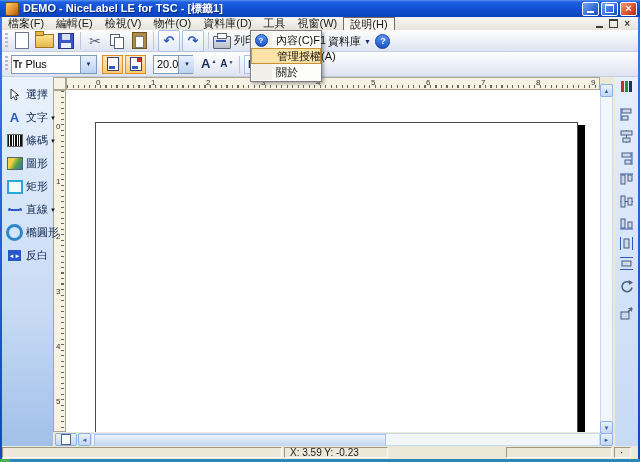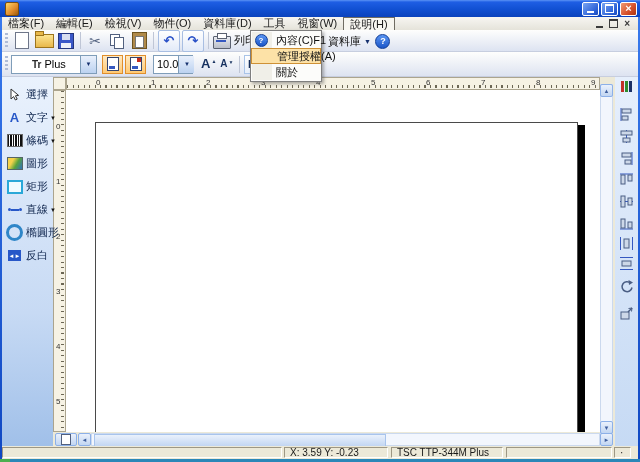--- a/index.html
+++ b/index.html
@@ -73,21 +73,21 @@
     color:#fff;font-weight:bold;font-size:9px;display:flex;align-items:center;justify-content:center;border:1px solid #0F3C96}
   .drop-arrow{font-size:7px;color:#15306E;margin-left:3px}
   .lbl-cjk{margin-left:3px;color:#111}
   #dbgroup{position:absolute;left:322px;top:1px;height:20px;display:flex;align-items:center}
   
   .combo{height:19px;background:#fff;border:1px solid #7F9DB9;display:flex;align-items:center;box-sizing:border-box;flex:none}
   .combo .val{padding-left:3px;white-space:nowrap}
   .combo .drop{width:15px;height:100%;margin-left:auto;background:linear-gradient(#E9F0FC,#BCD2F0);
     border-left:1px solid #7F9DB9;display:flex;align-items:center;justify-content:center;flex:none}
   .combo .drop .drop-arrow{margin:0;font-size:6px}
-  .tr-glyph{font-weight:bold;color:#2A2A2A;font-size:10px;padding-left:20px}
+  .tr-glyph{font-weight:bold;color:#2A2A2A;font-size:10px;padding-left:1px}
   .toggle{width:21px;height:19px;border:1px solid #E08E2C;background:linear-gradient(#FFE9C2,#FFC972);
     display:flex;align-items:center;justify-content:center;margin:0 1px;box-sizing:border-box;flex:none}
   .t-page{position:relative;width:10px;height:12px;background:#fff;border:1px solid #34446E}
   .t-page::after{content:"";position:absolute;left:1px;bottom:1px;width:6px;height:3px;background:#3558C0}
   .t-page.alt::before{content:"";position:absolute;right:0;top:0;width:4px;height:4px;background:#C42B1C}
   .fbtn{display:flex;align-items:flex-start;margin:0 2px;flex:none}
   .fbtn .A{font-weight:bold;color:#16305E;font-size:13px;line-height:14px}
   .fbtn.small .A{font-size:10px;line-height:12px}
   .fbtn .caret{font-size:5px;color:#16305E;margin-left:1px;margin-top:1px}
   .fmt{width:17px;height:19px;border:1px solid #A9C4E8;background:linear-gradient(#fff,#E6EEFA);
@@ -158,20 +158,21 @@
     box-sizing:border-box;font-size:10px;color:#1A1A1A;display:flex;align-items:center;padding-left:5px;white-space:nowrap}
 </style>
 </head>
 <body>
 
 <div class="edge l"></div>
 <div class="edge r"></div>
 
 <div id="titlebar">
   <span class="appicon"></span>
+  <span class="ttl">DEMO - NiceLabel LE for TSC - [標籤1]</span>
   <span class="tbtns">
     <span class="tbtn b-min">
         <span class="g-min"></span>
       </span>
     <span class="tbtn b-res">
         <span class="g-res"></span>
       </span>
     <span class="tbtn b-close">
         <span class="g-close">×</span>
       </span>
@@ -255,21 +256,21 @@
   </span>
   <span style="width:4px"></span>
   <span class="toggle">
       <span class="t-page"></span>
     </span>
   <span class="toggle">
       <span class="t-page alt"></span>
     </span>
   <span style="width:6px"></span>
   <span class="combo" style="width:40px">
-    <span class="val">10.0</span>
+    <span class="val">20.0</span>
     <span class="drop">
         <span class="drop-arrow">▼</span>
       </span>
   </span>
   <span style="width:6px"></span>
   <span class="fbtn">
     <span class="A">A</span>
     <span class="caret">▲</span>
   </span>
   <span class="fbtn small">
@@ -483,20 +484,19 @@
       <rect x="2" y="6" width="8" height="7" fill="#CDD8E8" stroke="#4A5E84"></rect>
         <line x1="13" y1="2" x2="9" y2="6" stroke="#4A5E84" stroke-width="1.5"></line>
         <path d="M13 2 L9.5 2.5 M13 2 L12.5 5.5" stroke="#4A5E84"></path>
     </svg>
   </span>
 </div>
 
 <div id="statusbar">
   <span class="sp" style="left:2px;width:280px"></span>
   <span class="sp" style="left:284px;width:104px">X: 3.59 Y: -0.23</span>
-  <span class="sp" style="left:391px;width:112px">TSC TTP-344M Plus</span>
   <span class="sp" style="left:506px;width:106px"></span>
   <span class="sp" style="left:614px;width:17px">·</span>
 </div>
 
 <div id="bottomstrip">
   <span class="green"></span>
 </div>
 
 </body></html>

